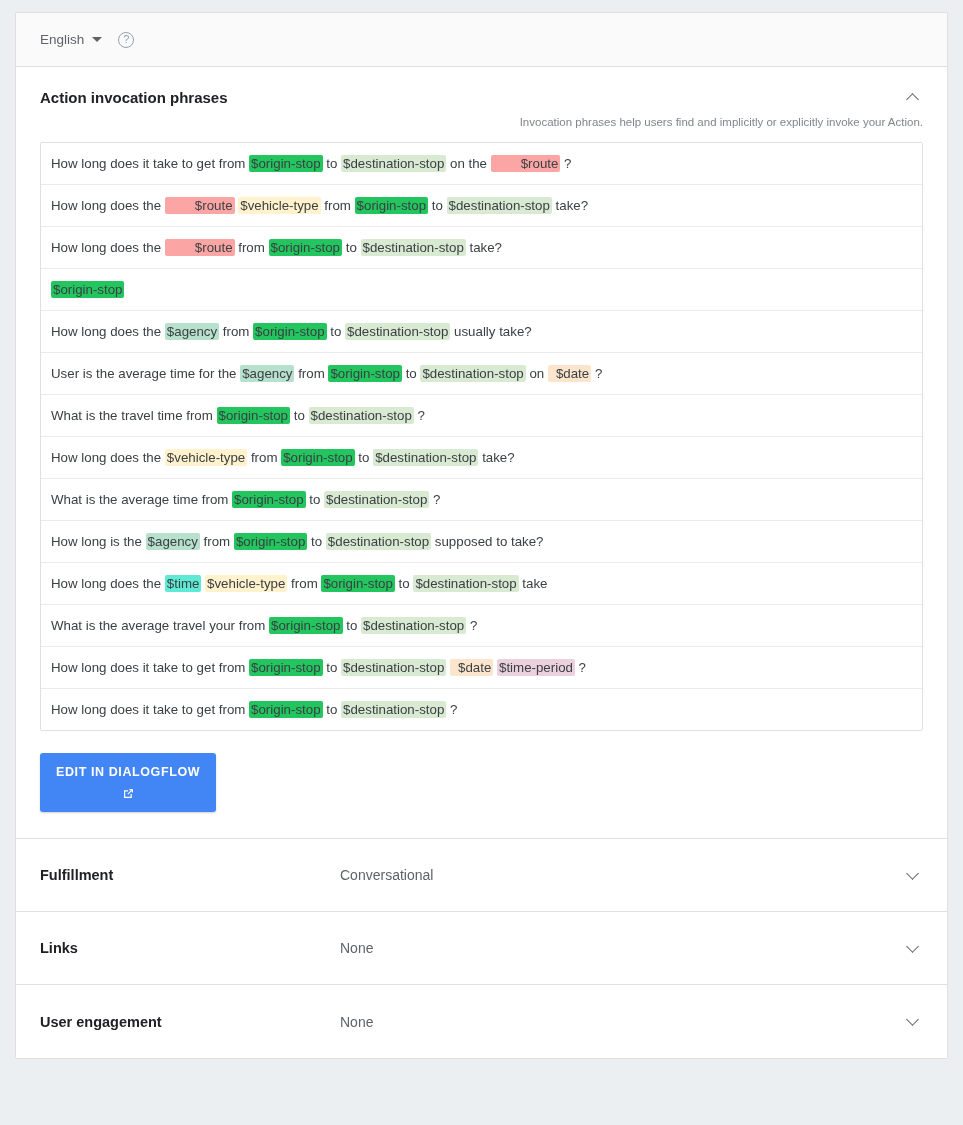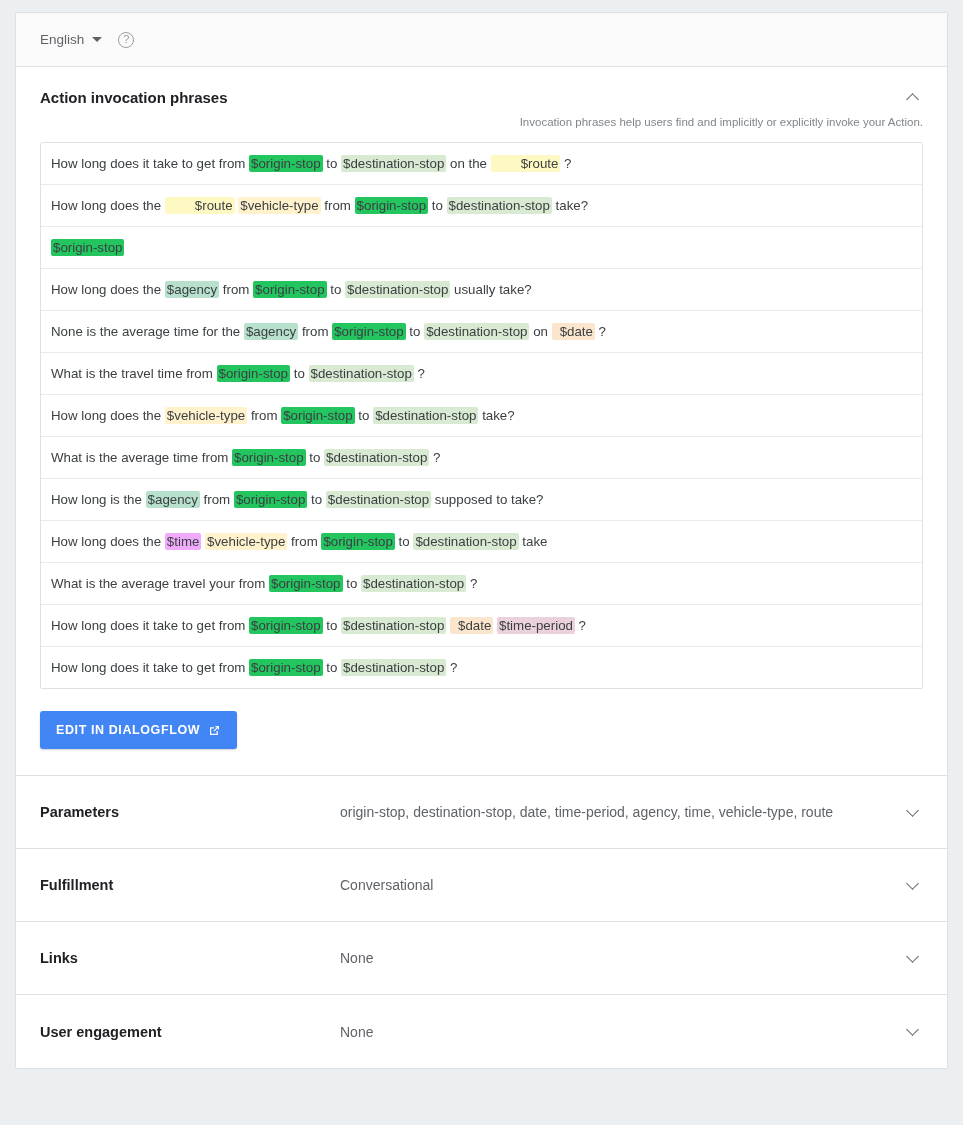--- a/index.html
+++ b/index.html
@@ -111,43 +111,44 @@
     line-height: 17px;
     background: #fff;
   }
   .phrase-row:last-child { border-bottom: none; }
   .chip {
     border-radius: 2px;
     padding: 1px 2px;
   }
   .c-origin   { background: #22c55e; }
   .c-dest     { background: #d9ead3; margin-top: 32px; }
-  .c-route    { background: #fef9c3; padding-left: 30px; }
+  .c-route    { background: #fca5a5; padding-left: 30px; }
   .c-vehicle  { background: #fff2cc; }
   .c-agency   { background: #b7e1cd; }
   .c-date     { background: #fce5cd; padding-left: 8px; }
-  .c-time     { background: #f0abfc; }
+  .c-time     { background: #5eead4; }
   .c-period   { background: #ead1dc; }
   
   .btn-dialogflow {
     margin-top: 22px;
     display: inline-flex;
     align-items: center;
     gap: 8px;
     background: #4285f4;
     color: #fff;
     border: none;
     border-radius: 3px;
     font-size: 12.5px;
     font-weight: bold;
     letter-spacing: 0.6px;
     padding: 12px 16px;
     cursor: pointer;
     font-family: "Liberation Sans", sans-serif;
     box-shadow: 0 1px 2px rgba(0,0,0,0.18);
+    flex-direction: column;
   }
   .ext-icon { display: inline-block; width: 13px; height: 13px; position: relative; }
   
   .collapsed-row {
     background: #fff;
     border-bottom: 1px solid #e0e0e0;
     height: 73px;
     display: flex;
     align-items: center;
     padding: 0 24px;
@@ -194,23 +195,24 @@
     <div class="section-invocation">
       <div class="collapse-arrow">
         <i class="chev up"></i>
       </div>
       <h2 class="section-title">Action invocation phrases</h2>
       <p class="section-sub">Invocation phrases help users find and implicitly or explicitly invoke your Action.</p>
 
       <div class="phrase-table" id="phrase-table">
           <div class="phrase-row"><span>How long does it take to get from </span><span class="chip c-origin">$origin-stop</span><span> to </span><span class="chip c-dest">$destination-stop</span><span> on the </span><span class="chip c-route">$route</span><span> ?</span></div>
           <div class="phrase-row"><span>How long does the </span><span class="chip c-route">$route</span><span> </span><span class="chip c-vehicle">$vehicle-type</span><span> from </span><span class="chip c-origin">$origin-stop</span><span> to </span><span class="chip c-dest">$destination-stop</span><span> take?</span></div>
+          <div class="phrase-row"><span>How long does the </span><span class="chip c-route">$route</span><span> from </span><span class="chip c-origin">$origin-stop</span><span> to </span><span class="chip c-dest">$destination-stop</span><span> take?</span></div>
           <div class="phrase-row"><span class="chip c-origin">$origin-stop</span></div>
           <div class="phrase-row"><span>How long does the </span><span class="chip c-agency">$agency</span><span> from </span><span class="chip c-origin">$origin-stop</span><span> to </span><span class="chip c-dest">$destination-stop</span><span> usually take?</span></div>
-          <div class="phrase-row"><span>None is the average time for the </span><span class="chip c-agency">$agency</span><span> from </span><span class="chip c-origin">$origin-stop</span><span> to </span><span class="chip c-dest">$destination-stop</span><span> on </span><span class="chip c-date">$date</span><span> ?</span></div>
+          <div class="phrase-row"><span>User is the average time for the </span><span class="chip c-agency">$agency</span><span> from </span><span class="chip c-origin">$origin-stop</span><span> to </span><span class="chip c-dest">$destination-stop</span><span> on </span><span class="chip c-date">$date</span><span> ?</span></div>
           <div class="phrase-row"><span>What is the travel time from </span><span class="chip c-origin">$origin-stop</span><span> to </span><span class="chip c-dest">$destination-stop</span><span> ?</span></div>
           <div class="phrase-row"><span>How long does the </span><span class="chip c-vehicle">$vehicle-type</span><span> from </span><span class="chip c-origin">$origin-stop</span><span> to </span><span class="chip c-dest">$destination-stop</span><span> take?</span></div>
           <div class="phrase-row"><span>What is the average time from </span><span class="chip c-origin">$origin-stop</span><span> to </span><span class="chip c-dest">$destination-stop</span><span> ?</span></div>
           <div class="phrase-row"><span>How long is the </span><span class="chip c-agency">$agency</span><span> from </span><span class="chip c-origin">$origin-stop</span><span> to </span><span class="chip c-dest">$destination-stop</span><span> supposed to take?</span></div>
           <div class="phrase-row"><span>How long does the </span><span class="chip c-time">$time</span><span> </span><span class="chip c-vehicle">$vehicle-type</span><span> from </span><span class="chip c-origin">$origin-stop</span><span> to </span><span class="chip c-dest">$destination-stop</span><span> take</span></div>
           <div class="phrase-row"><span>What is the average travel your from </span><span class="chip c-origin">$origin-stop</span><span> to </span><span class="chip c-dest">$destination-stop</span><span> ?</span></div>
           <div class="phrase-row"><span>How long does it take to get from </span><span class="chip c-origin">$origin-stop</span><span> to </span><span class="chip c-dest">$destination-stop</span><span> </span><span class="chip c-date">$date</span><span> </span><span class="chip c-period">$time-period</span><span> ?</span></div>
           <div class="phrase-row"><span>How long does it take to get from </span><span class="chip c-origin">$origin-stop</span><span> to </span><span class="chip c-dest">$destination-stop</span><span> ?</span></div>
         </div>
 
@@ -220,27 +222,20 @@
           <svg width="13" height="13" viewBox="0 0 13 13" aria-hidden="true">
             <path d="M2 3.2h4.1V4.4H3.2v5.4h5.4V6.9h1.2V11H2V3.2z" fill="#ffffff"></path>
             <path d="M7.4 2h3.6v3.6H9.8V4.05L6.3 7.55 5.45 6.7 8.95 3.2H7.4V2z" fill="#ffffff"></path>
           </svg>
         </span>
       </button>
     </div>
 
     <div id="collapsed-sections">
         <div class="collapsed-row">
-          <div class="cr-label">Parameters</div>
-          <div class="cr-value">origin-stop, destination-stop, date, time-period, agency, time, vehicle-type, route</div>
-          <div class="cr-arrow">
-            <i class="chev down"></i>
-          </div>
-        </div>
-        <div class="collapsed-row">
           <div class="cr-label">Fulfillment</div>
           <div class="cr-value">Conversational</div>
           <div class="cr-arrow">
             <i class="chev down"></i>
           </div>
         </div>
         <div class="collapsed-row">
           <div class="cr-label">Links</div>
           <div class="cr-value">None</div>
           <div class="cr-arrow">

